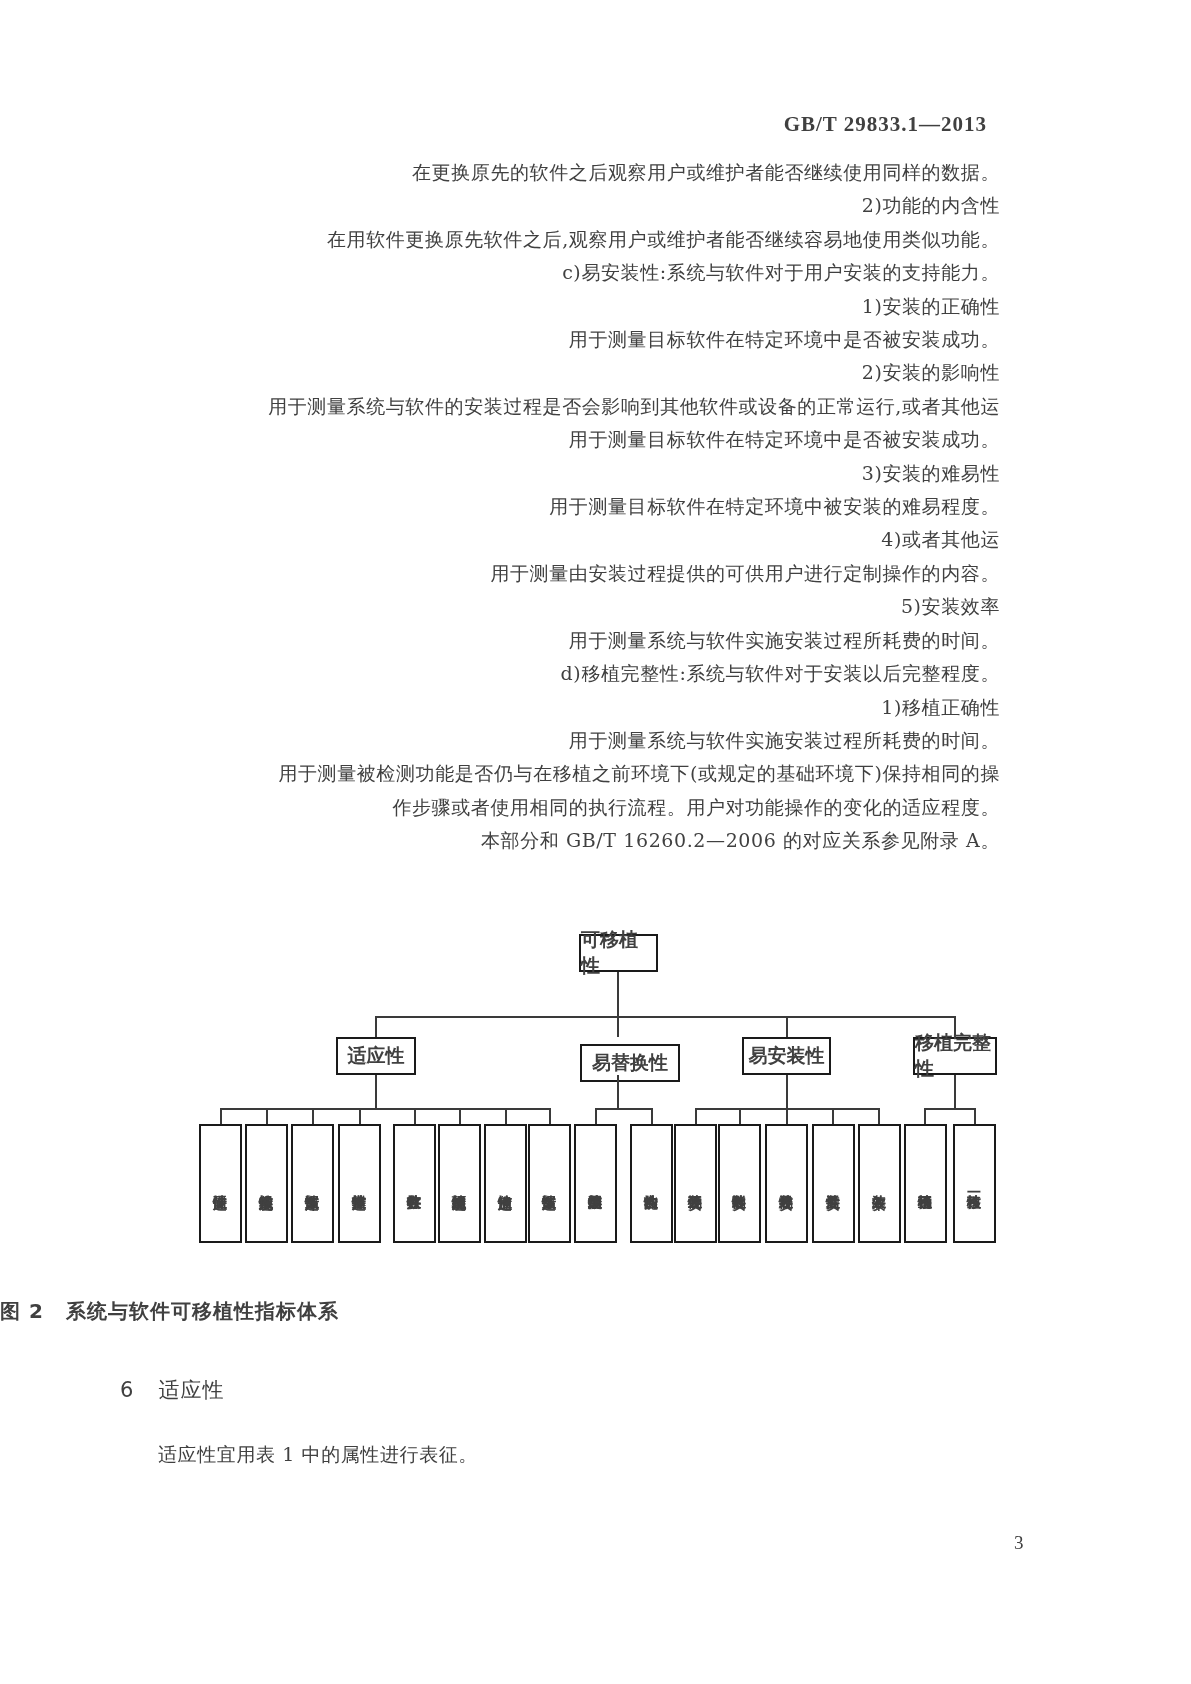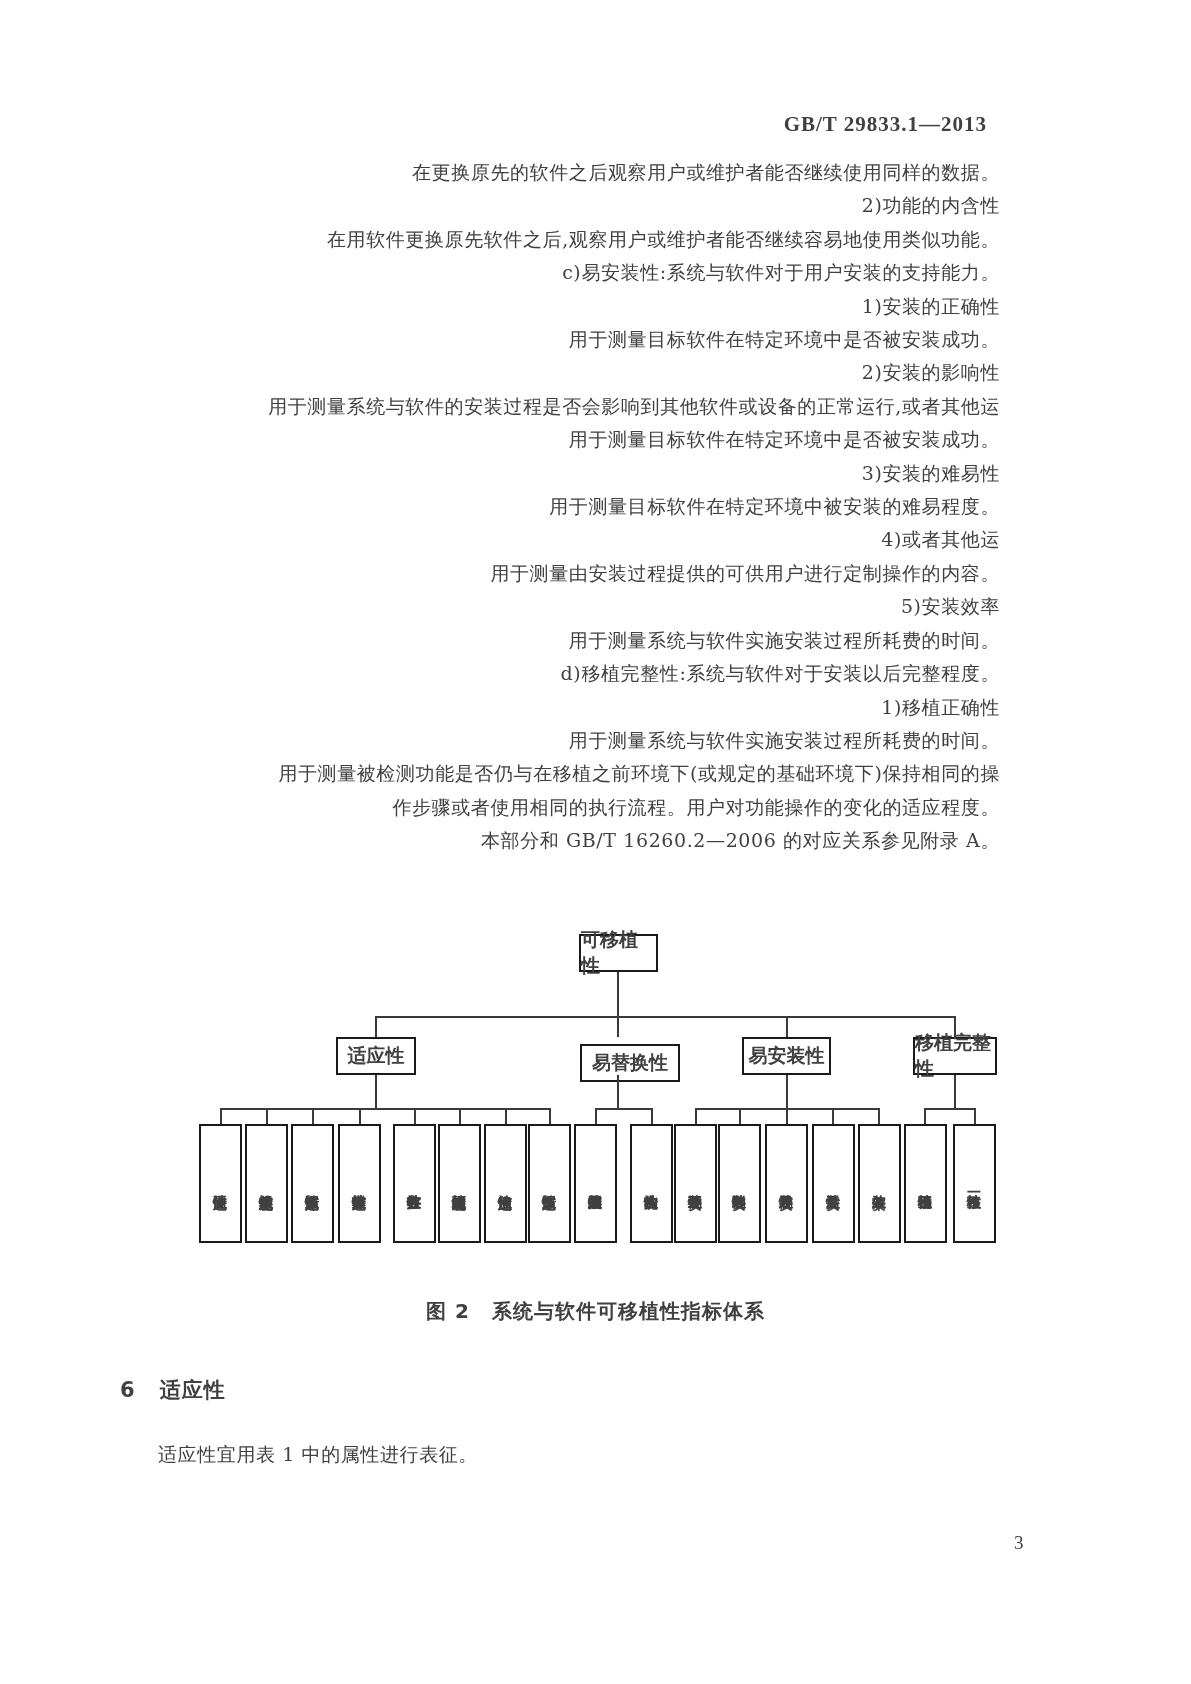--- a/index.html
+++ b/index.html
@@ -45,28 +45,28 @@
     width:43px;height:119px;top:1124px;
     border-width:2px;font-weight:bold;font-size:14px;
   }
   .node-leaf span{
     writing-mode:vertical-rl;text-orientation:upright;
     line-height:1;letter-spacing:0px;
   }
   
   .fig-caption{
     position:absolute;top:1298px;left:0;width:100%;
-    text-align:center;font-family:"DejaVu Sans", sans-serif;
+    text-align:left;font-family:"DejaVu Sans", sans-serif;
     font-weight:bold;font-size:20px;letter-spacing:1px;
   }
   .fig-caption .gap{display:inline-block;width:22px;}
   .sec-heading{
     position:absolute;top:1376px;left:120px;
     font-family:"DejaVu Sans", sans-serif;
-    font-weight:bold;font-size:21px;letter-spacing:1px;
+    font-weight:normal;font-size:21px;letter-spacing:1px;
   }
   .sec-heading .num{margin-right:24px;}
   .closing-para{
     position:absolute;top:1442px;left:158px;
     font-size:19px;letter-spacing:0.6px;
   }
   .page-num{
     position:absolute;top:1532px;left:1014px;
     font-size:19px;font-family:"Liberation Serif", serif;
   }

